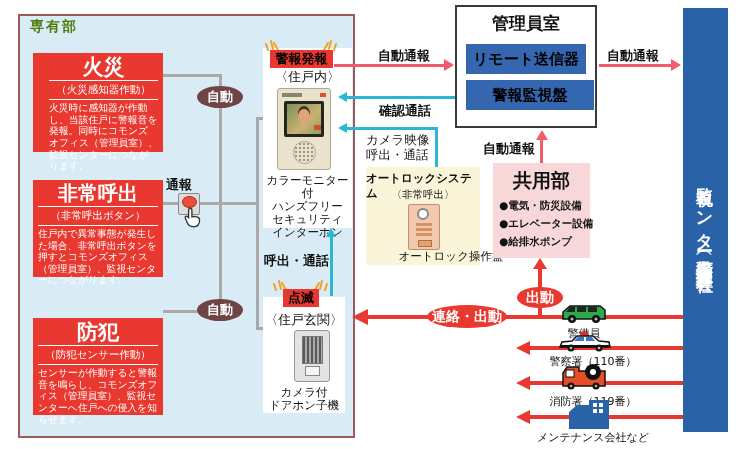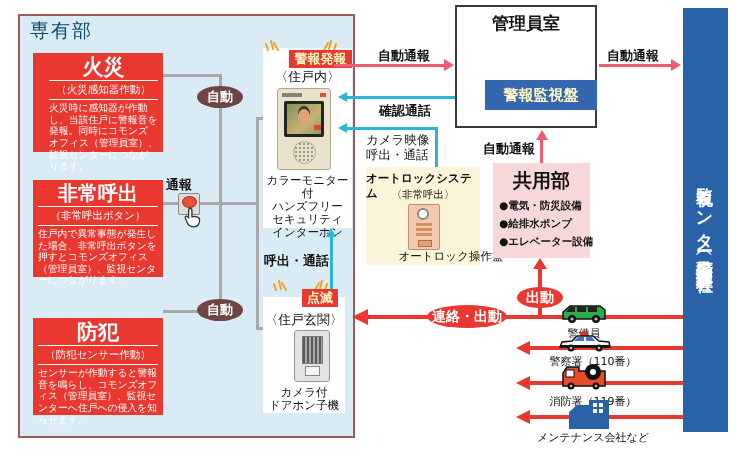--- a/index.html
+++ b/index.html
@@ -7,41 +7,41 @@
          font-family:"DejaVu Sans","Liberation Sans",sans-serif;}
   .abs{position:absolute;}
   .line{position:absolute;}
   .gray{background:#a9a9a9;}
   .pink{background:#f25a6e;}
   .cyan{background:#2cb6d4;}
   .red{background:#e8382f;}
   .tri{position:absolute;width:0;height:0;}
   .oval{position:absolute;border-radius:50%/50%;color:#fff;font-weight:bold;
         display:flex;align-items:center;justify-content:center;}
-  .badge{position:absolute;background:#e8382f;color:#fef9c3;font-weight:bold;
-         display:flex;align-items:center;justify-content:center;margin-left:19px;}
+  .badge{position:absolute;background:#e8382f;color:#000000;font-weight:bold;
+         display:flex;align-items:center;justify-content:center;}
   .sensor{position:absolute;width:130px;background:#e8382f;color:#fff;box-sizing:border-box;padding:2px 5px 4px;}
   .sensor .t{text-align:center;font-weight:bold;line-height:1.15;}
   .sensor .hr{border-top:1px solid #fff;margin:1px 0 2px;}
   .sensor .s{text-align:center;font-size:10.5px;margin:1px 0 2px;}
   .sensor .d{font-size:9.8px;line-height:11.6px;text-align:left;}
   .ctr{display:flex;align-items:center;justify-content:center;}
   .whitebox{position:absolute;background:#fff;}
   .lbl{position:absolute;color:#111;}
   .vtext{writing-mode:vertical-rl;}
   .spark{position:absolute;width:16px;height:14px;}
   .dev-lines{position:absolute;text-align:center;font-size:11.5px;line-height:13px;color:#111;}
 </style>
 </head>
 <body>
 
 <div id="stage">
 
   <div class="abs" style="left:18px;top:14px;width:337px;height:424px;background:#d9ecf6;border:2px solid #9c5a5a;box-sizing:border-box;"></div>
-  <div class="lbl" style="left:30px;top:18px;font-size:19px;font-weight:normal;color:#0c4a6e;letter-spacing:2px;">専有部</div>
+  <div class="lbl" style="left:30px;top:18px;font-size:14px;font-weight:bold;color:#4d7c0f;letter-spacing:2px;">専有部</div>
 
   <div class="line gray" style="left:163px;top:74px;width:58px;height:3px;"></div>
   <div class="line gray" style="left:219px;top:74px;width:3px;height:239px;"></div>
   <div class="line gray" style="left:163px;top:202px;width:93px;height:3px;"></div>
   <div class="line gray" style="left:163px;top:310px;width:59px;height:3px;"></div>
   <div class="line gray" style="left:256px;top:117px;width:3px;height:213px;"></div>
   <div class="line gray" style="left:256px;top:117px;width:9px;height:3px;"></div>
   <div class="line gray" style="left:256px;top:327px;width:9px;height:3px;"></div>
 
   <div class="sensor" style="left:33px;top:53px;height:99px;padding-left:16px;">
@@ -122,21 +122,22 @@
     <div class="abs" style="left:7px;top:5px;width:19px;height:26px;background:repeating-linear-gradient(90deg,#5a5a5a 0 2px,#aaa 2px 4px);border:1px solid #777;"></div>
     <div class="abs" style="left:10px;top:35px;width:13px;height:8px;background:#f5f5f5;border:1px solid #888;"></div>
   </div>
   <div class="dev-lines" style="left:263px;top:386px;width:82px;">
     <div>カメラ付</div>
     <div>ドアホン子機</div>
   </div>
 
   <div class="abs" style="left:455px;top:5px;width:142px;height:123px;background:#fff;border:2px solid #3a3a3a;box-sizing:border-box;"></div>
   <div class="lbl ctr" style="left:455px;top:12px;width:142px;font-size:17px;font-weight:bold;">管理員室</div>
-  <div class="badge" style="left:466px;top:80px;width:112px;height:30px;background:#3566b0;font-size:15px;">警報監視盤</div>
+  <div class="badge" style="left:466px;top:44px;width:120px;height:30px;background:#3566b0;font-size:15px;">リモート送信器</div>
+  <div class="badge" style="left:466px;top:80px;width:128px;height:30px;background:#3566b0;font-size:15px;">警報監視盤</div>
 
   <div class="line pink" style="left:334px;top:64px;width:112px;height:3px;"></div>
   <div class="tri" style="left:444px;top:59px;border-top:6px solid transparent;border-bottom:6px solid transparent;border-left:10px solid #f25a6e;"></div>
   <div class="lbl" style="left:378px;top:47px;font-size:13px;font-weight:bold;">自動通報</div>
 
   <div class="line pink" style="left:599px;top:64px;width:74px;height:3px;"></div>
   <div class="tri" style="left:671px;top:59px;border-top:6px solid transparent;border-bottom:6px solid transparent;border-left:10px solid #f25a6e;"></div>
   <div class="lbl" style="left:607px;top:47px;font-size:13px;font-weight:bold;">自動通報</div>
 
   <div class="tri" style="left:338px;top:92px;border-top:5.5px solid transparent;border-bottom:5.5px solid transparent;border-right:9px solid #2cb6d4;"></div>
@@ -158,22 +159,22 @@
     <div class="abs" style="left:8px;top:3px;width:12px;height:12px;background:#fff;border:2px solid #8a8a8a;border-radius:50%;box-sizing:border-box;"></div>
     <div class="abs" style="left:7px;top:18px;width:16px;height:14px;background:repeating-linear-gradient(#d08858 0 3px,#f2c9ae 3px 5px),repeating-linear-gradient(90deg,#d08858 0 4px,#f2c9ae 4px 6px);opacity:.85;"></div>
     <div class="abs" style="left:9px;top:35px;width:12px;height:5px;background:#e8a070;border:1px solid #b07040;"></div>
   </div>
   <div class="lbl ctr" style="left:366px;top:249px;width:114px;font-size:11.5px;margin-left:28px;">オートロック操作盤</div>
 
   <div class="abs" style="left:493px;top:163px;width:97px;height:95px;background:#f7d7d7;"></div>
   <div class="lbl ctr" style="left:493px;top:168px;width:97px;font-size:19px;font-weight:bold;">共用部</div>
   <div class="lbl" style="left:499px;top:196px;font-size:10.5px;font-weight:bold;line-height:18px;">
     <div>●電気・防災設備</div>
+    <div>●エレベーター設備</div>
     <div>●給排水ポンプ</div>
-    <div>●エレベーター設備</div>
   </div>
 
   <div class="tri" style="left:536px;top:130px;border-left:6px solid transparent;border-right:6px solid transparent;border-bottom:10px solid #f25a6e;"></div>
   <div class="line pink" style="left:540px;top:139px;width:3px;height:24px;"></div>
   <div class="lbl" style="left:483px;top:140px;font-size:13px;font-weight:bold;">自動通報</div>
 
   <div class="abs ctr" style="left:683px;top:8px;width:45px;height:424px;background:#2a62a8;">
     <div class="vtext" style="color:#fff;font-size:17px;font-weight:bold;letter-spacing:2px;">監視センター（警備会社・管理会社）</div>
   </div>
 

